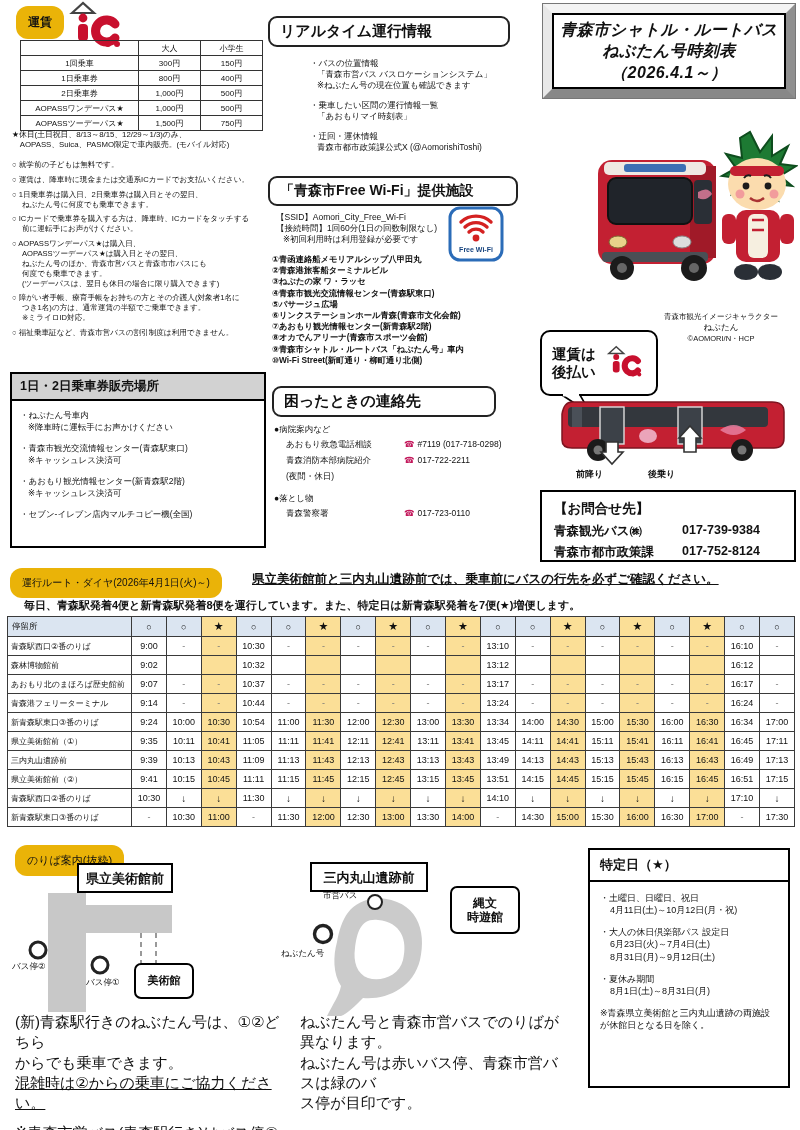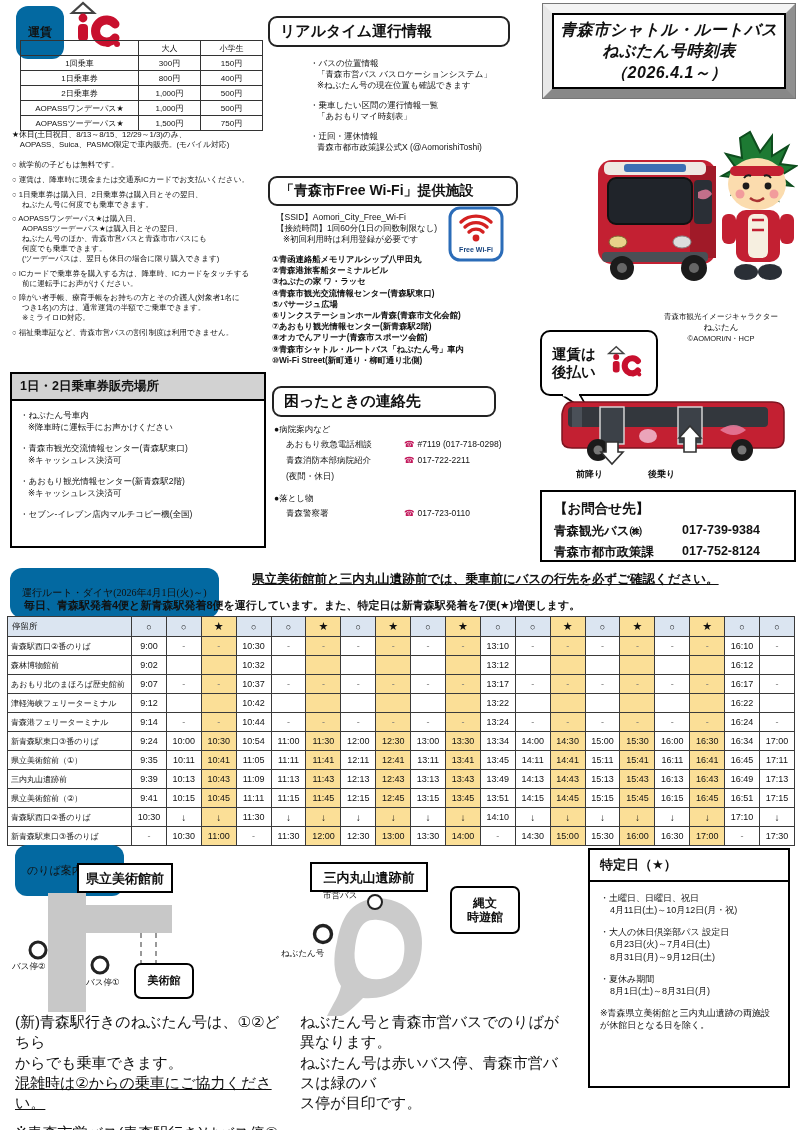--- a/index.html
+++ b/index.html
@@ -1,21 +1,21 @@
 <!DOCTYPE html>
 <html><head>
 <meta charset="utf-8">
 <style>
   html,body{margin:0;padding:0;background:#e8e8e8;}
   .page{position:relative;width:800px;height:1130px;background:#fff;margin:0 auto;
         font-family:"Liberation Sans","DejaVu Sans",sans-serif;color:#111;overflow:hidden;}
   .abs{position:absolute;}
   .b{font-weight:bold;}
   
-  .pill{background:#0369a1;border-radius:12px;padding:18px 12px;display:inline-block;font-size:10px;font-family:Liberation Serif, serif;}
+  .pill{background:#eab308;border-radius:12px;padding:8px 12px;display:inline-block;font-size:10px;}
   .round-title{border:2px solid #222;border-radius:9px;background:#fff;font-weight:bold;padding:4px 10px;}
   
   .fare-tbl{border-collapse:collapse;font-size:8px;}
   .fare-tbl th,.fare-tbl td{border:1px solid #333;text-align:center;height:14px;padding:0 2px;font-weight:normal;}
   .fare-tbl .fl{text-align:center;}
   
   .blk{margin-bottom:6px;}
   .blk-head{}
   .blk-line{padding-left:10px;}
   .notes .blk{margin-bottom:5px;}
@@ -147,29 +147,29 @@
         <div class="blk-head">○ 就学前の子どもは無料です。</div>
       </div>
       <div class="blk">
         <div class="blk-head">○ 運賃は、降車時に現金または交通系ICカードでお支払いください。</div>
       </div>
       <div class="blk">
         <div class="blk-head">○ 1日乗車券は購入日、2日乗車券は購入日とその翌日、</div>
         <div class="blk-line">ねぶたん号に何度でも乗車できます。</div>
       </div>
       <div class="blk">
+        <div class="blk-head">○ ICカードで乗車券を購入する方は、降車時、ICカードをタッチする</div>
+        <div class="blk-line">前に運転手にお声がけください。</div>
+      </div>
+      <div class="blk">
         <div class="blk-head">○ AOPASSワンデーパス★は購入日、</div>
         <div class="blk-line">AOPASSツーデーパス★は購入日とその翌日、</div>
         <div class="blk-line">ねぶたん号のほか、青森市営バスと青森市市バスにも</div>
         <div class="blk-line">何度でも乗車できます。</div>
         <div class="blk-line">(ツーデーパスは、翌日も休日の場合に限り購入できます)</div>
-      </div>
-      <div class="blk">
-        <div class="blk-head">○ ICカードで乗車券を購入する方は、降車時、ICカードをタッチする</div>
-        <div class="blk-line">前に運転手にお声がけください。</div>
       </div>
       <div class="blk">
         <div class="blk-head">○ 障がい者手帳、療育手帳をお持ちの方とその介護人(対象者1名に</div>
         <div class="blk-line">つき1名)の方は、通常運賃の半額でご乗車できます。</div>
         <div class="blk-line">※ミライロID対応。</div>
       </div>
       <div class="blk">
         <div class="blk-head">○ 福祉乗車証など、青森市営バスの割引制度は利用できません。</div>
       </div>
     </div>
@@ -482,42 +482,20 @@
           <td class="dim">-</td>
           <td class="star dim">-</td>
           <td class="dim">-</td>
           <td class="star dim">-</td>
           <td class="dim">-</td>
           <td class="star dim">-</td>
           <td class="">16:17</td>
           <td class="dim">-</td>
         </tr>
         <tr>
-          <td class="stop">津軽海峡フェリーターミナル</td>
-          <td class="">9:12</td>
-          <td class=""></td>
-          <td class="star"></td>
-          <td class="">10:42</td>
-          <td class=""></td>
-          <td class="star"></td>
-          <td class=""></td>
-          <td class="star"></td>
-          <td class=""></td>
-          <td class="star"></td>
-          <td class="">13:22</td>
-          <td class=""></td>
-          <td class="star"></td>
-          <td class=""></td>
-          <td class="star"></td>
-          <td class=""></td>
-          <td class="star"></td>
-          <td class="">16:22</td>
-          <td class=""></td>
-        </tr>
-        <tr>
           <td class="stop">青森港フェリーターミナル</td>
           <td class="">9:14</td>
           <td class="dim">-</td>
           <td class="star dim">-</td>
           <td class="">10:44</td>
           <td class="dim">-</td>
           <td class="star dim">-</td>
           <td class="dim">-</td>
           <td class="star dim">-</td>
           <td class="dim">-</td>

